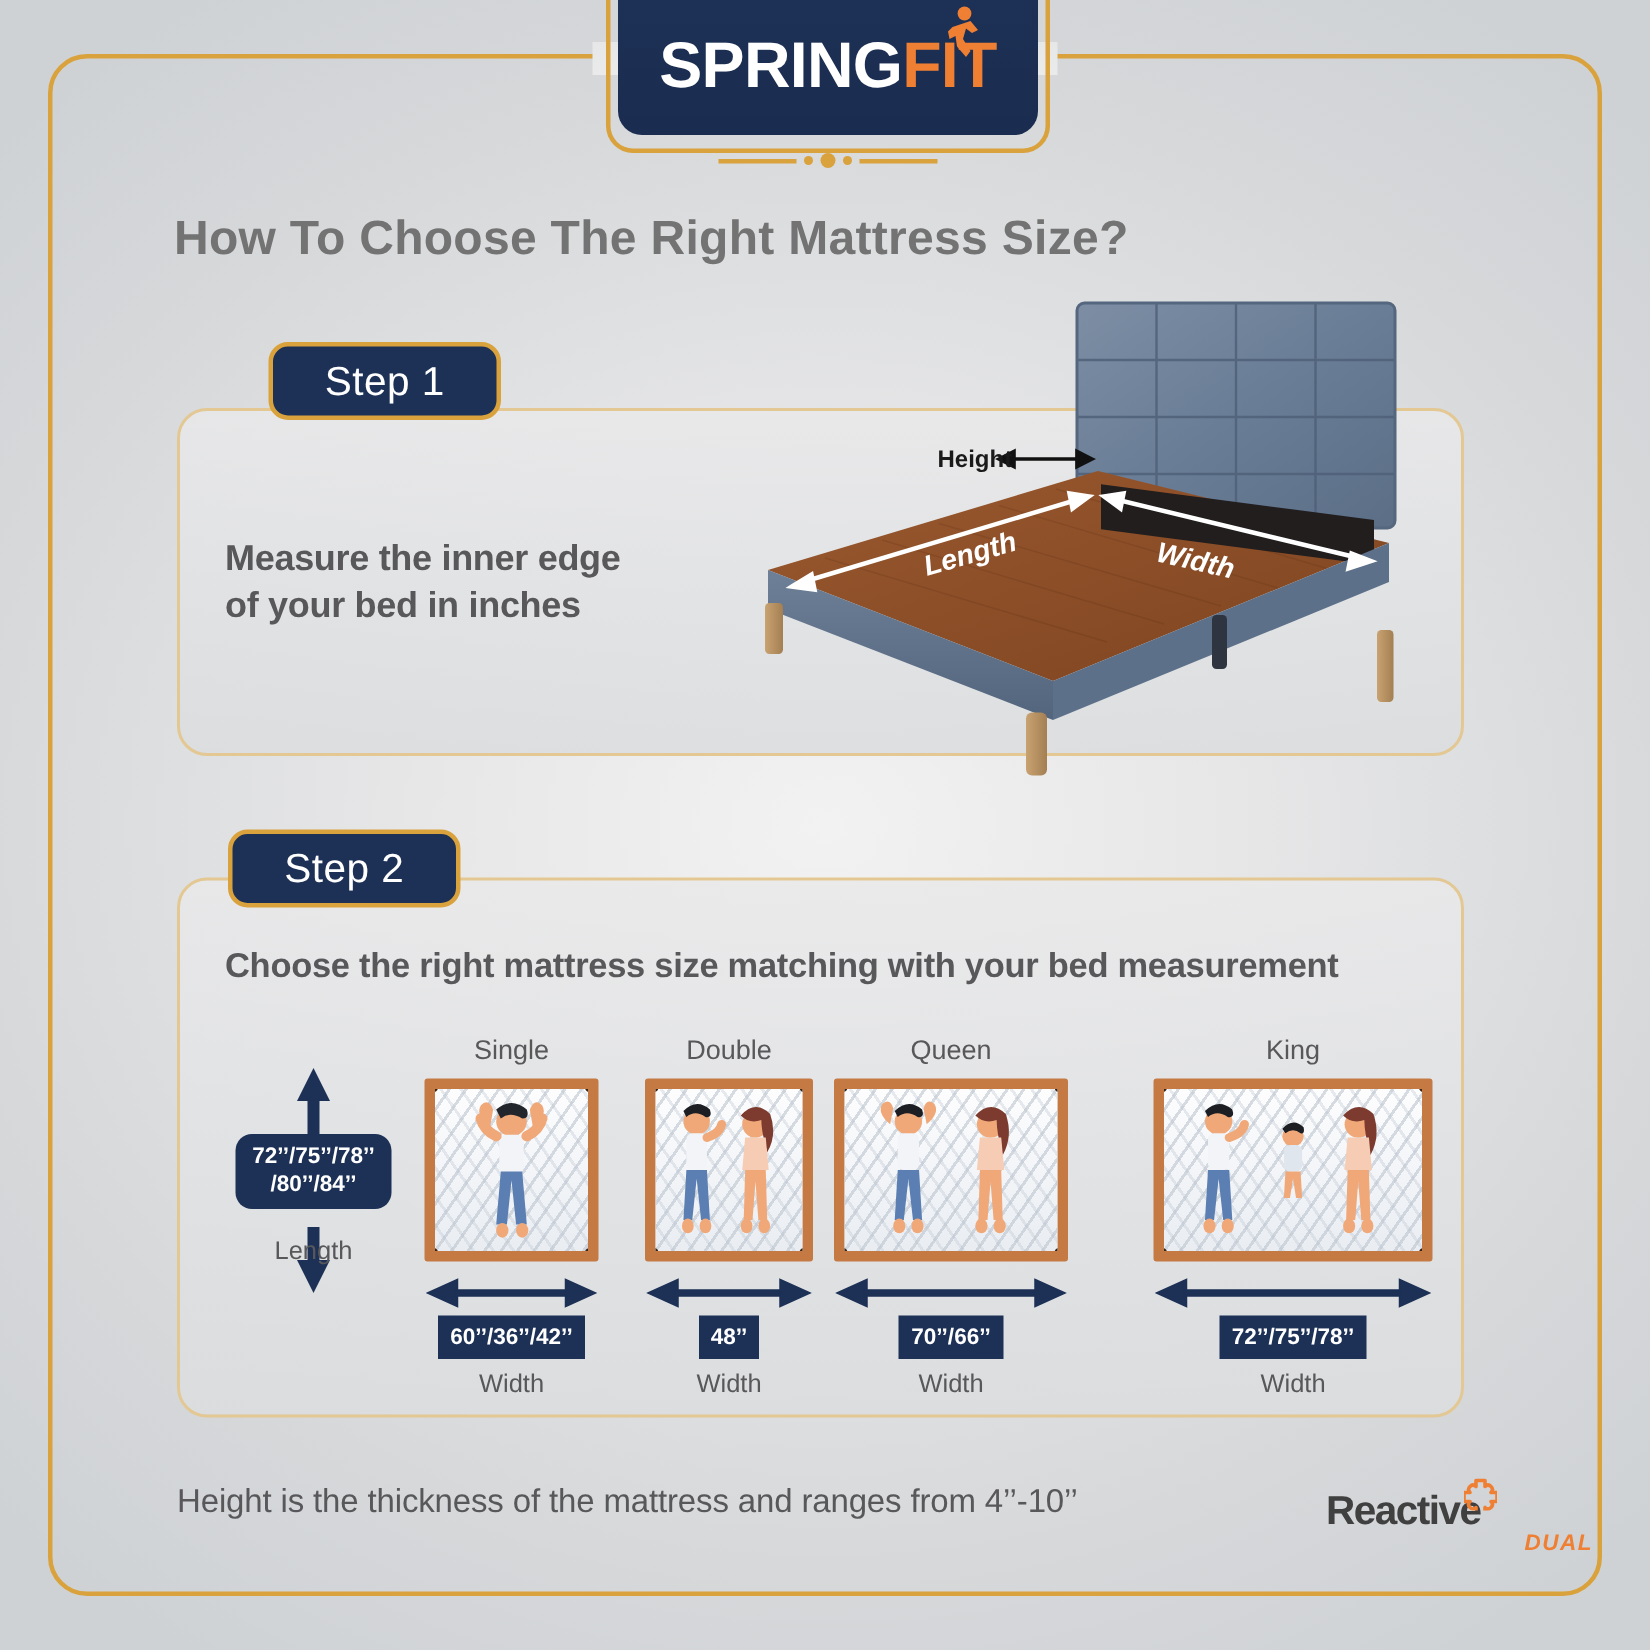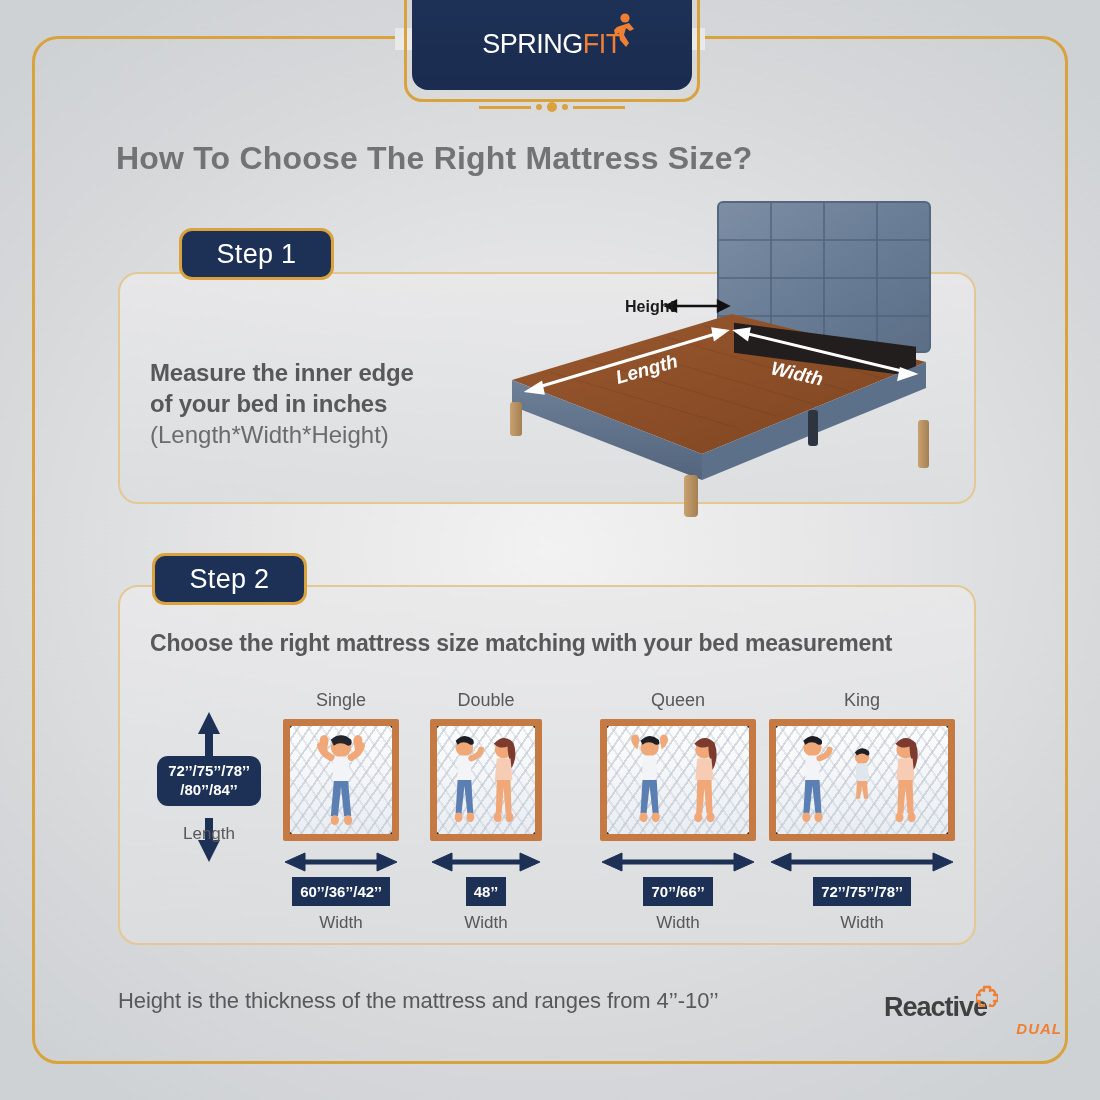--- a/index.html
+++ b/index.html
@@ -45,21 +45,21 @@
   }
   .logo-panel {
     position: absolute; left: 8px; top: 0;
     width: 280px; height: 92px;
     background: linear-gradient(180deg,#1d3156 0%, #1a2c4f 100%);
     border-bottom-left-radius: 16px;
     border-bottom-right-radius: 16px;
     display: flex; align-items: center; justify-content: center;
   }
   .logo-text {
-    font-size: 27px; font-weight: normal; letter-spacing: -0.5px;
+    font-size: 43px; font-weight: bold; letter-spacing: -0.5px;
     white-space: nowrap; position: relative;
   }
   .logo-spring { color: #ffffff; }
   .logo-fit { color: #ef7f33; position: relative; }
   .logo-runner {
     position: absolute; left: 30px; top: -16px;
     width: 22px; height: 38px;
   }
   .dots-row {
     position: absolute; left: 0; top: 101px;
@@ -226,21 +226,20 @@
 <h1 class="page-title">
   <span>How To Choose The </span><span class="bold">Right Mattress Size?</span>
 </h1>
 
 <div class="step-card" id="card1"></div>
 <div class="step-badge" id="badge1">Step 1</div>
 
 <div class="step1-text">
   <div class="ln">Measure the inner edge</div>
   <div class="ln">of your bed in inches</div>
-  <div class="sub">(Length*Width*Height)</div>
 </div>
 
 <div class="bed-area">
   <svg viewBox="0 0 500 330" width="500" height="330">
     <defs>
       <linearGradient id="headboardG" x1="0" y1="0" x2="1" y2="1">
         <stop offset="0%" stop-color="#7d8ea4"></stop>
           <stop offset="50%" stop-color="#697d96"></stop>
           <stop offset="100%" stop-color="#5b6e86"></stop>
       </linearGradient>
@@ -405,21 +404,21 @@
       <polygon points="2,11 22,2 22,20"></polygon>
           <rect x="20" y="9" width="72" height="4"></rect>
           <polygon points="110,11 90,2 90,20"></polygon>
     </g>
       </svg>
   </div>
   <div class="w-badge">48’’</div>
   <div class="w-caption">Width</div>
 </div>
 
-<div class="size-col" id="col-queen" style="left:600px; width:156px;">
+<div class="size-col" id="col-queen" style="left:556px; width:156px;">
   <div class="size-name">Queen</div>
   <div class="mattress" style="height:122px;">
     <div class="bolt" style="left:-4px;top:-4px"></div>
       <div class="bolt" style="right:-4px;top:-4px"></div>
     <div class="bolt" style="left:-4px;bottom:-4px"></div>
       <div class="bolt" style="right:-4px;bottom:-4px"></div>
     <svg viewBox="0 0 140 110" width="100%" height="100%" style="position:relative;z-index:3" preserveAspectRatio="none">
       <g>
         <path d="M30 24 q-9 -8 -5 -14 q5 -4 7 3 M54 24 q9 -8 5 -14 q-5 -4 -7 3" fill="#f0a878"></path>
         <circle cx="42" cy="22" r="9" fill="#f0a878"></circle>

